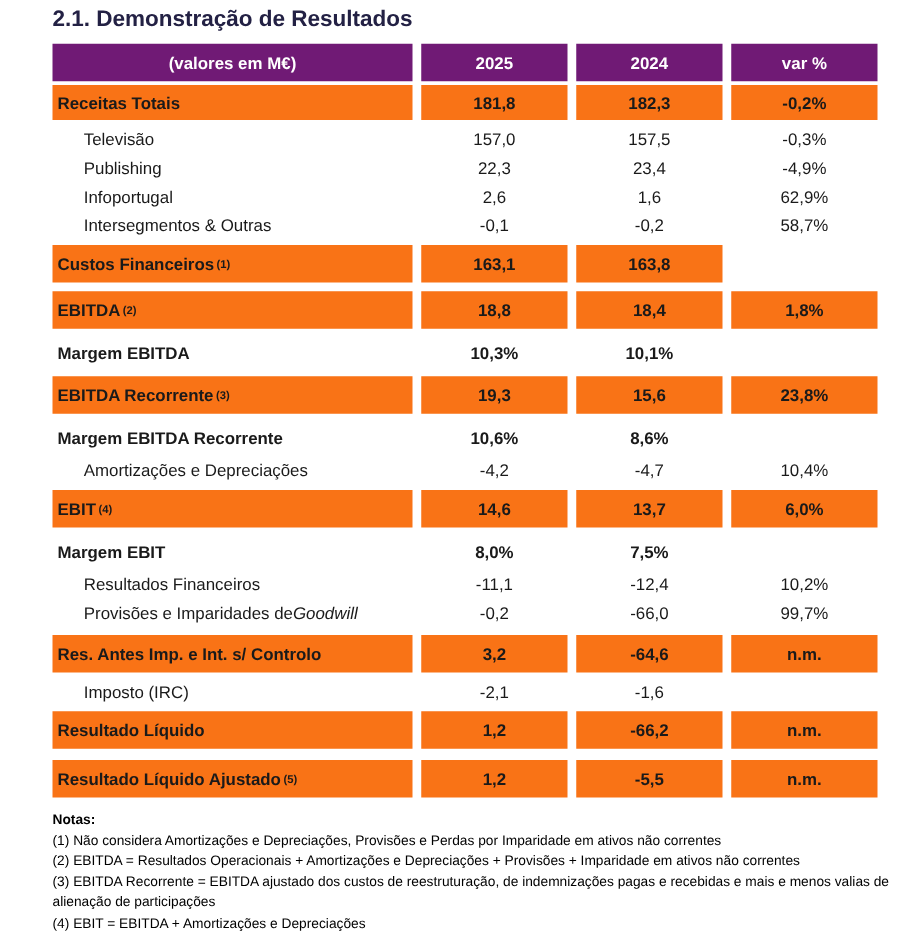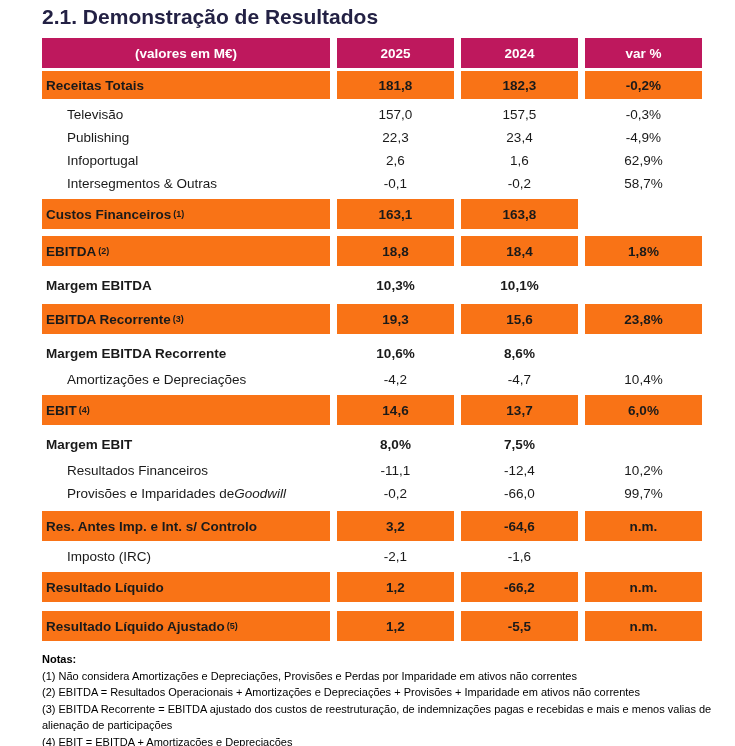--- a/index.html
+++ b/index.html
@@ -1,29 +1,29 @@
 <!DOCTYPE html>
 <html><head>
 <meta charset="utf-8">
 <style>
   html,body { margin:0; padding:0; background:#ffffff; }
   body { font-family:"Liberation Sans", sans-serif; color:#1a1a1a; }
   .page { position:relative; width:735px; height:746px; box-sizing:border-box;
           padding:5px 32px 0 42px; overflow:hidden; background:#fff; }
 
-  .title { font-size:21px; font-weight:bold; color:#232144; margin:0 0 9px 0; }
+  .title { font-size:18px; font-weight:bold; color:#232144; margin:0 0 9px 0; }
 
   .table { width:660px; }
   .row { display:grid; grid-template-columns:288px 117px 117px 117px; column-gap:7px; }
   .cell { display:flex; align-items:center; font-size:13.5px; box-sizing:border-box; }
   .cell.num { justify-content:center; }
   .cell.label { padding-left:4px; }
 
   .header { height:30px; margin-bottom:3px; }
-  .header .cell { background:#be185d; color:#ffffff; font-weight:bold; justify-content:center; padding-left:0; }
+  .header .cell { background:#701a75; color:#ffffff; font-weight:bold; justify-content:center; padding-left:0; }
 
   .r-total { height:30px; margin:4px 0; }
   .r-total .cell { background:#f97316; font-weight:bold; }
   .r-sub { height:23px; }
   .r-sub .cell.label { padding-left:25px; }
   .r-margin { height:30px; }
   .r-margin .cell { font-weight:bold; }
 
   .row-0 { height:28px; margin-top:0; }
   .row-6 { margin-top:7px; }

